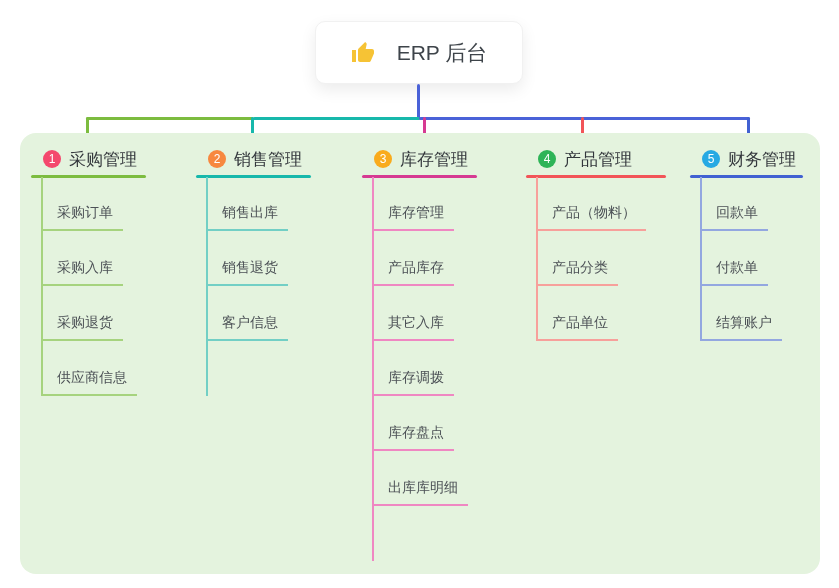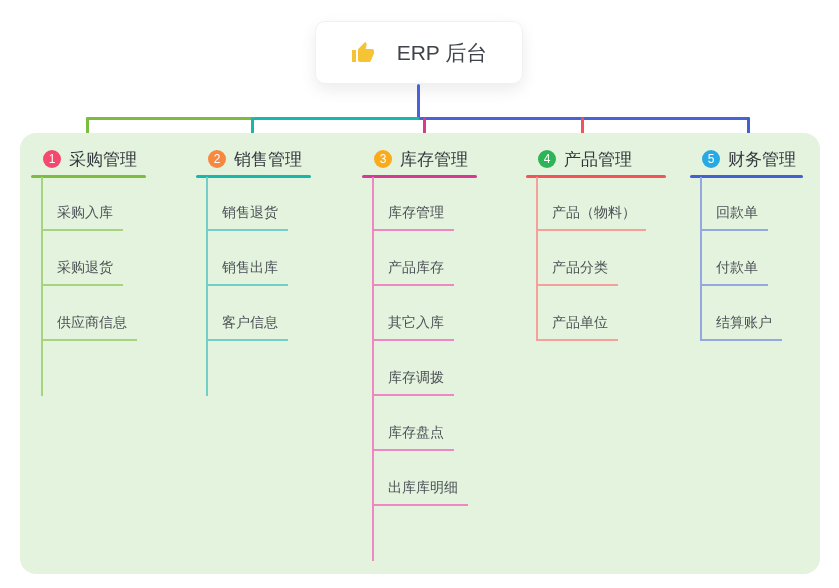--- a/index.html
+++ b/index.html
@@ -95,44 +95,47 @@
 
   <div class="branch b0" style="--main: #7cbc3f; --tint: #a6d37e;">
     <div class="branch-title">
       <span class="badge" style="background: rgb(244, 72, 109);">1</span>
       <span class="branch-label">采购管理</span>
     </div>
     <div class="branch-hr"></div>
     <div class="spine"></div>
     <div class="kids">
       <div class="kid">
+          <span class="kid-node">采购订单</span>
+        </div>
+      <div class="kid">
           <span class="kid-node">采购入库</span>
         </div>
       <div class="kid">
           <span class="kid-node">采购退货</span>
         </div>
       <div class="kid">
           <span class="kid-node">供应商信息</span>
         </div>
     </div>
   </div>
 
   <div class="branch b1" style="--main: #17b8ab; --tint: #72cfc5;">
     <div class="branch-title">
       <span class="badge" style="background: rgb(247, 136, 63);">2</span>
       <span class="branch-label">销售管理</span>
     </div>
     <div class="branch-hr"></div>
     <div class="spine"></div>
     <div class="kids">
       <div class="kid">
+          <span class="kid-node">销售出库</span>
+        </div>
+      <div class="kid">
           <span class="kid-node">销售退货</span>
-        </div>
-      <div class="kid">
-          <span class="kid-node">销售出库</span>
         </div>
       <div class="kid">
           <span class="kid-node">客户信息</span>
         </div>
     </div>
   </div>
 
   <div class="branch b2" style="--main: #d63a92; --tint: #ef87c2;">
     <div class="branch-title">
       <span class="badge" style="background: rgb(249, 171, 28);">3</span>

